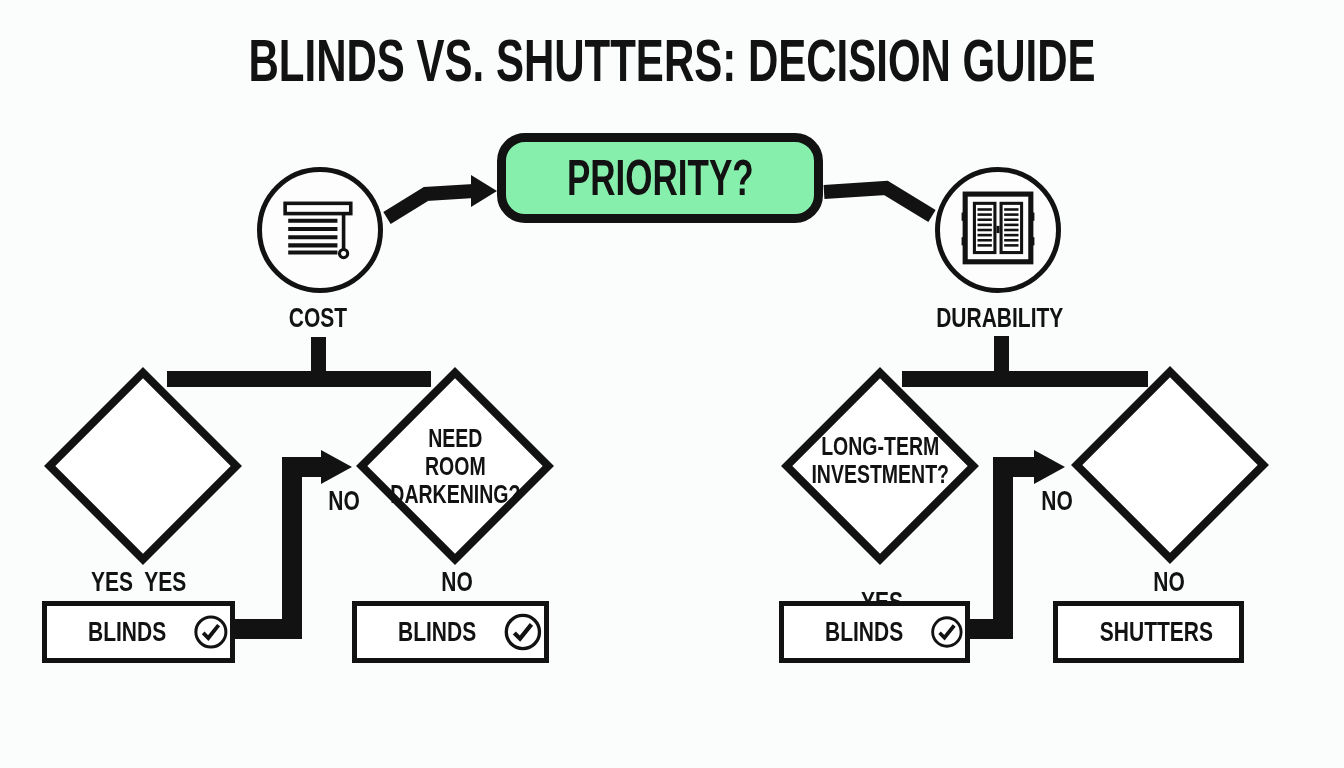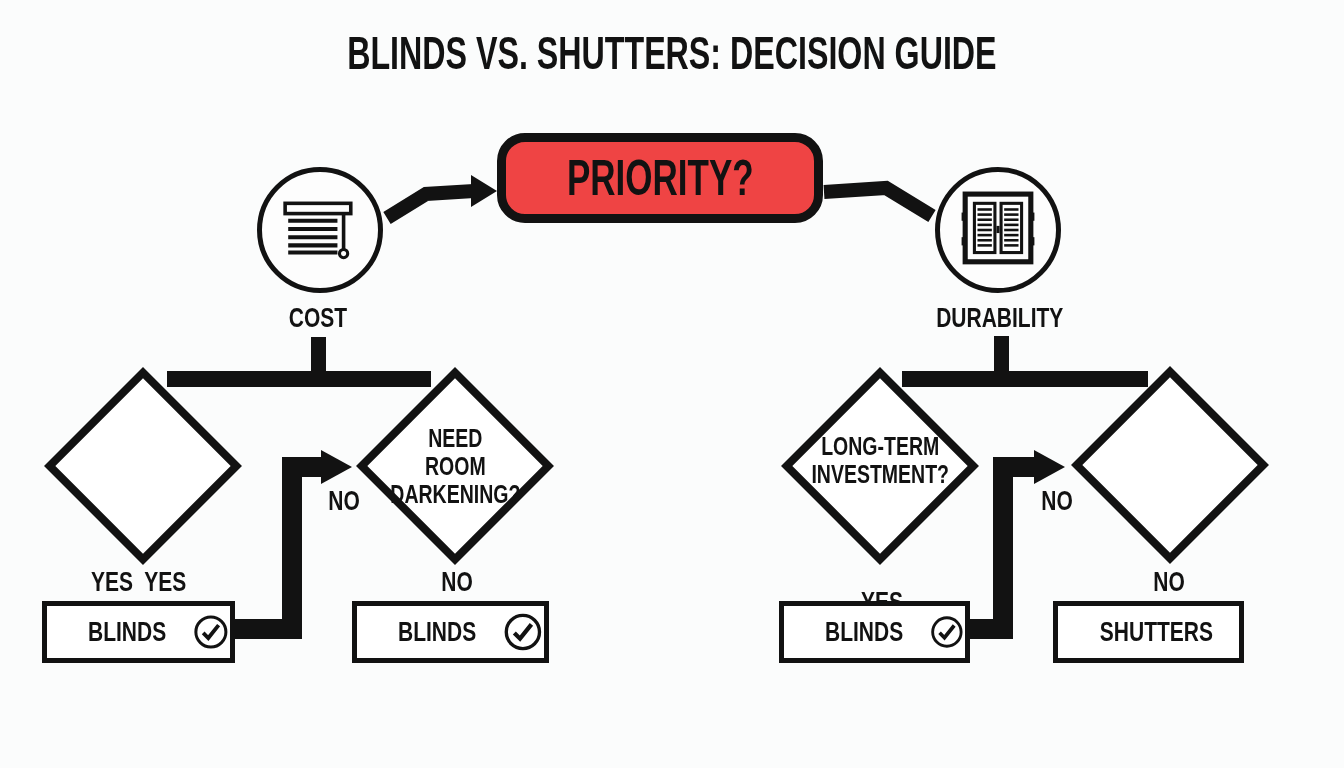--- a/index.html
+++ b/index.html
@@ -4,25 +4,25 @@
 <style>
   html,body{margin:0;padding:0;background:#e8e8e8;}
   .canvas{position:relative;width:1344px;height:768px;background:#fbfcfc;overflow:hidden;
           font-family:"Liberation Sans",sans-serif;color:#121212;}
   .abs{position:absolute;}
   svg.connectors{position:absolute;left:0;top:0;z-index:0;}
   .cx{display:inline-block;transform:scaleX(0.70);white-space:pre;}
   .cx78{display:inline-block;transform:scaleX(0.78);white-space:pre-line;}
   .cx75{display:inline-block;transform:scaleX(0.75);white-space:pre;}
 
-  .title{left:0;top:26px;width:1344px;text-align:center;font-size:46px;font-weight:700;
+  .title{left:0;top:26px;width:1344px;text-align:center;font-size:60px;font-weight:700;
          letter-spacing:0px;z-index:3;}
 
   .priority{left:497px;top:133px;width:326px;height:90px;border:9px solid #121212;
-            border-radius:28px;background:#ef4444;display:flex;align-items:center;
+            border-radius:28px;background:#86efac;display:flex;align-items:center;
             justify-content:center;font-size:50px;font-weight:700;z-index:3;box-sizing:border-box;}
 
   .circle{width:126px;height:126px;border:5px solid #121212;border-radius:50%;background:#fdfdfd;
           display:flex;align-items:center;justify-content:center;z-index:2;box-sizing:border-box;}
   .clabel{width:220px;text-align:center;font-size:28px;font-weight:700;z-index:3;}
 
   .diamond{width:140px;height:140px;border:8px solid #121212;background:#ffffff;
            transform:rotate(45deg);z-index:1;box-sizing:border-box;}
   .dtext{z-index:2;display:flex;align-items:center;justify-content:center;text-align:center;
          font-size:25px;font-weight:700;line-height:1.13;}

